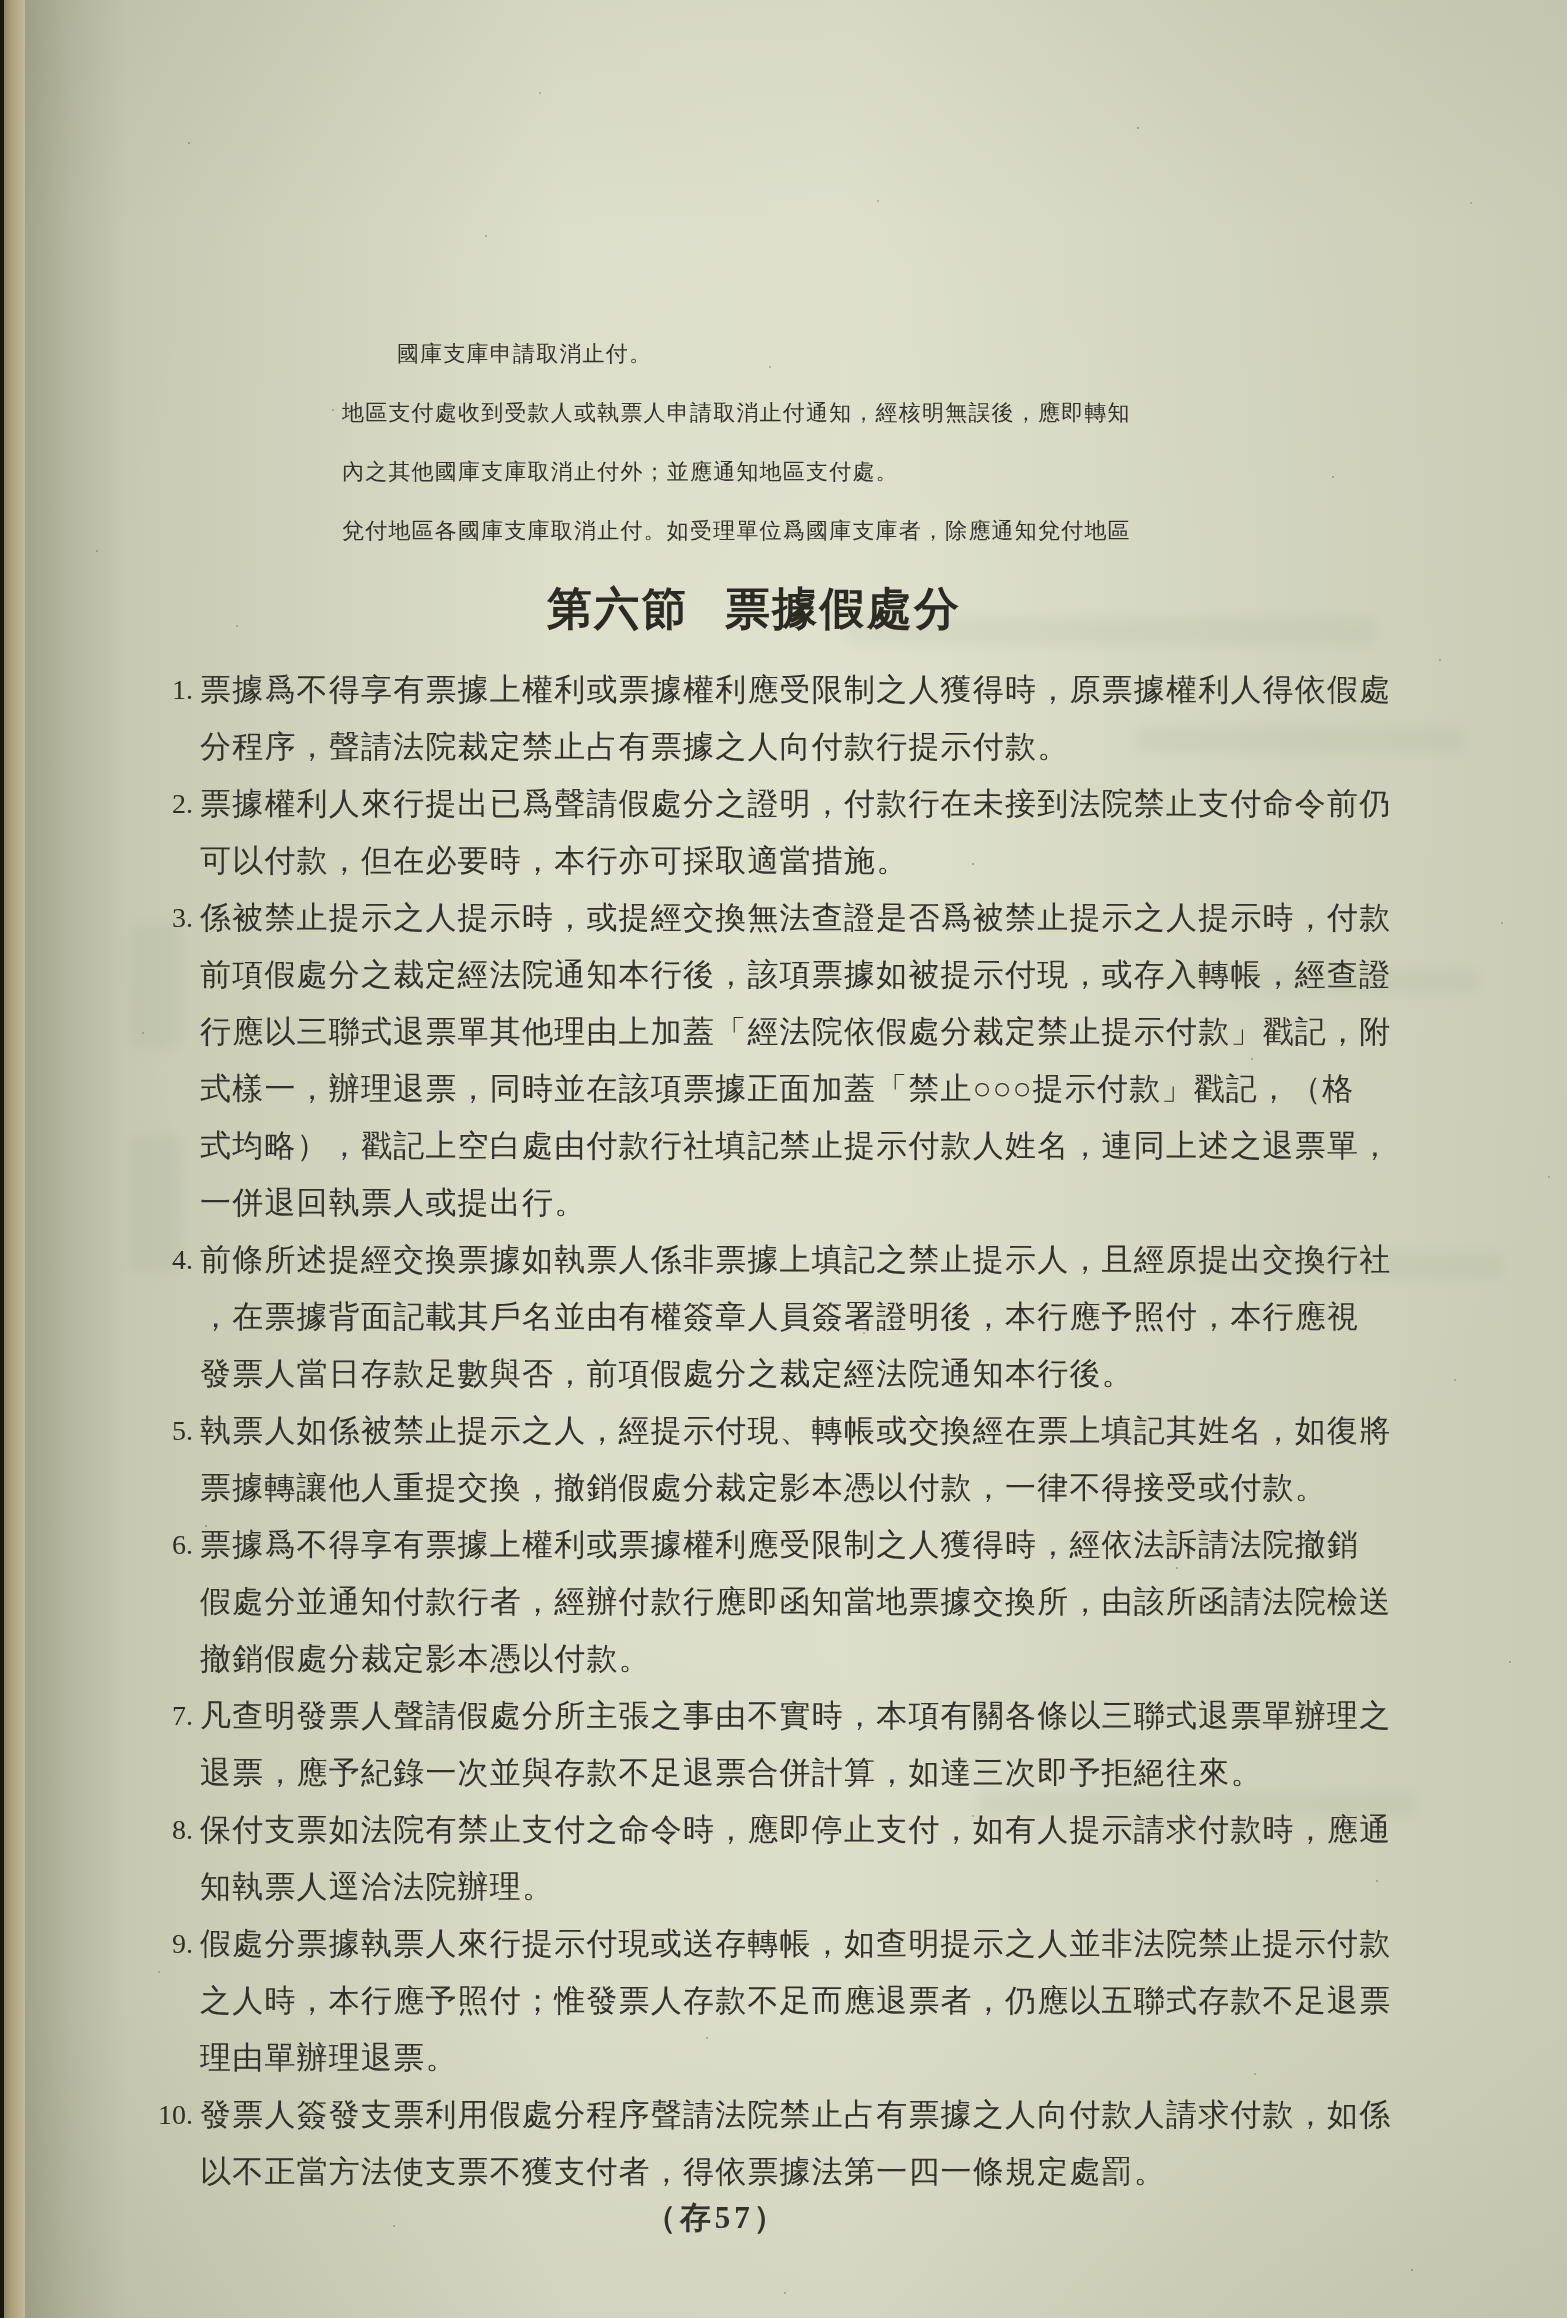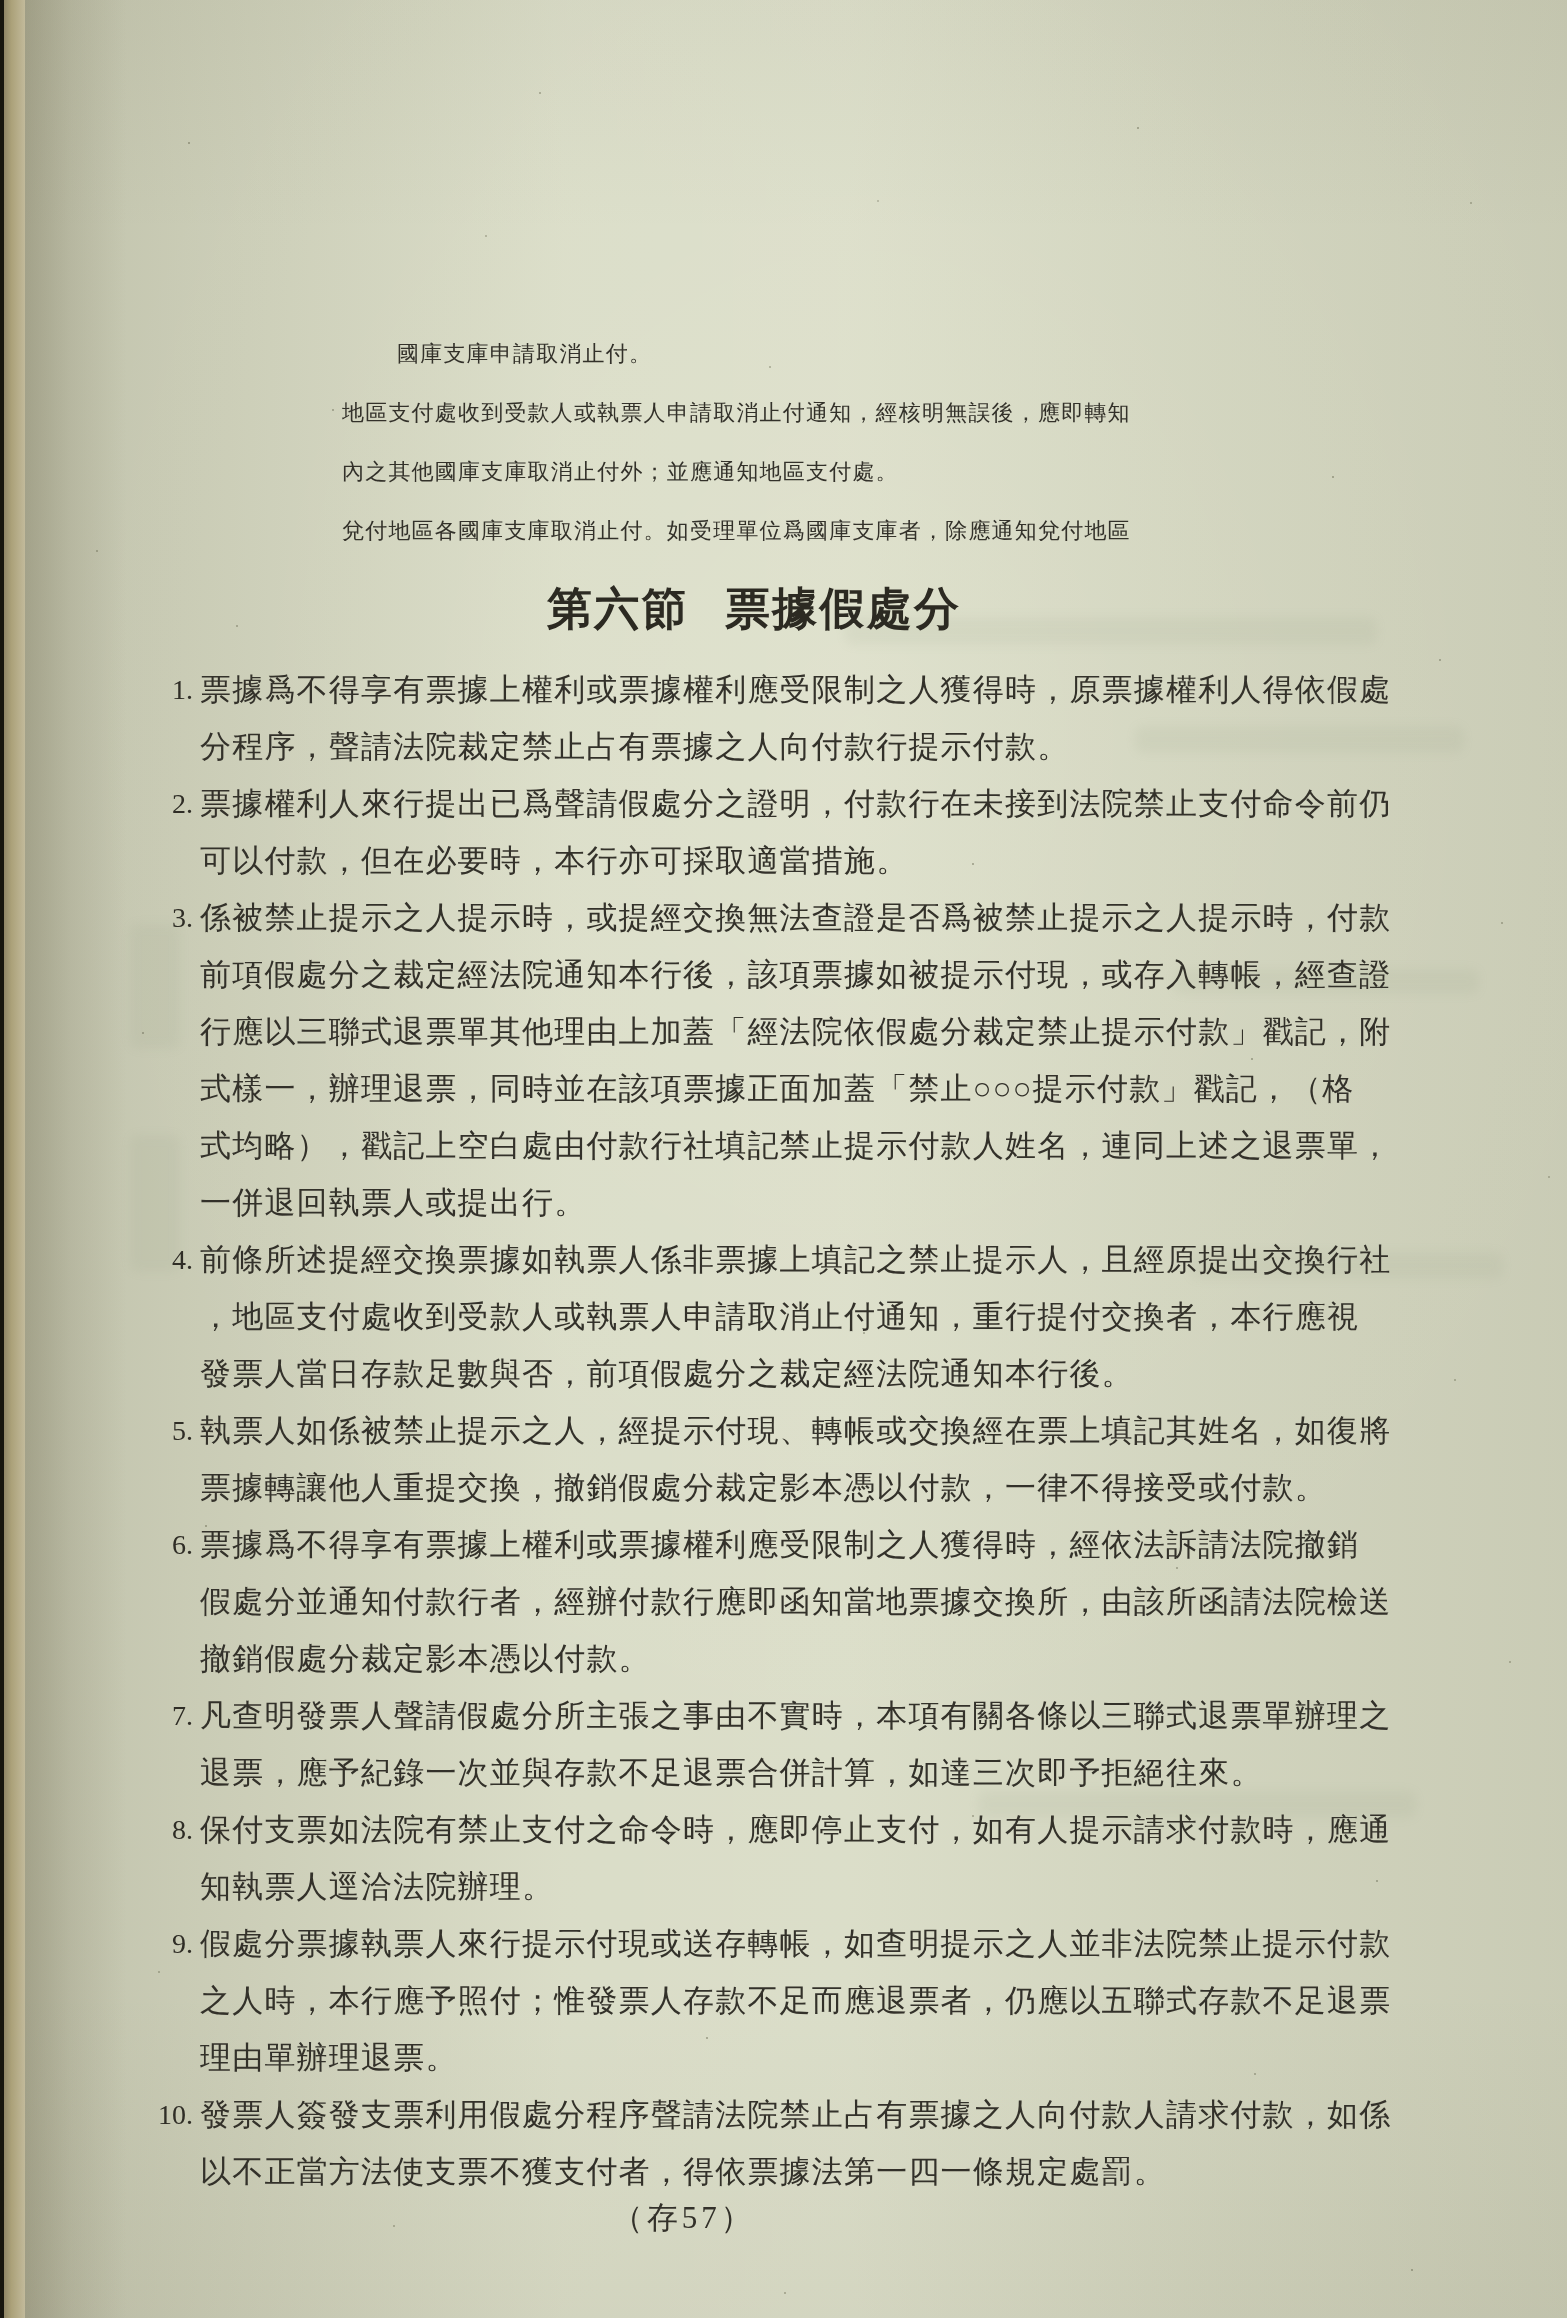--- a/index.html
+++ b/index.html
@@ -65,22 +65,22 @@
   .intro-line.first{padding-left:55px;}
   .heading{position:absolute;left:539px;top:565px;margin:8px;
     font-size:45px;font-weight:bold;letter-spacing:2.3px;line-height:72px;color:#2c2a22;white-space:nowrap;}
   .heading .ht{margin-left:36px;}
   .list{position:absolute;left:200px;top:661px;width:1209px;
     font-size:31px;letter-spacing:1.2px;}
   .list .line{height:57px;line-height:57px;white-space:nowrap;}
   .item{position:relative;}
   .num{position:absolute;right:100%;margin-right:7px;top:0;
     font-size:28px;line-height:58px;letter-spacing:0;color:#2f2d26;}
-  .footer{position:absolute;left:612px;top:2190px;
-    font-size:31px;letter-spacing:3.9px;line-height:56px;white-space:nowrap;}
+  .footer{position:absolute;left:645px;top:2190px;
+    font-size:31px;letter-spacing:3.9px;line-height:56px;white-space:nowrap;font-weight:bold;}
 </style>
 </head>
 <body>
 
 <div class="page">
 
   <div class="ghost g1"></div>
   <div class="ghost g2"></div>
   <div class="ghost g3"></div>
   <div class="ghost g4"></div>
@@ -123,21 +123,21 @@
       <div class="line">前項假處分之裁定經法院通知本行後，該項票據如被提示付現，或存入轉帳，經查證</div>
       <div class="line">行應以三聯式退票單其他理由上加蓋「經法院依假處分裁定禁止提示付款」戳記，附</div>
       <div class="line">式樣一，辦理退票，同時並在該項票據正面加蓋「禁止○○○提示付款」戳記，（格</div>
       <div class="line">式均略），戳記上空白處由付款行社填記禁止提示付款人姓名，連同上述之退票單，</div>
       <div class="line">一併退回執票人或提出行。</div>
     </div>
 
     <div class="item">
       <span class="num">4.</span>
       <div class="line">前條所述提經交換票據如執票人係非票據上填記之禁止提示人，且經原提出交換行社</div>
-      <div class="line">，地區支付處收到受款人或執票人申請取消止付通知，重行提付交換者，本行應視</div>
+      <div class="line">，在票據背面記載其戶名並由有權簽章人員簽署證明後，本行應予照付，本行應視</div>
       <div class="line">發票人當日存款足數與否，前項假處分之裁定經法院通知本行後。</div>
     </div>
 
     <div class="item">
       <span class="num">5.</span>
       <div class="line">執票人如係被禁止提示之人，經提示付現、轉帳或交換經在票上填記其姓名，如復將</div>
       <div class="line">票據轉讓他人重提交換，撤銷假處分裁定影本憑以付款，一律不得接受或付款。</div>
     </div>
 
     <div class="item">

